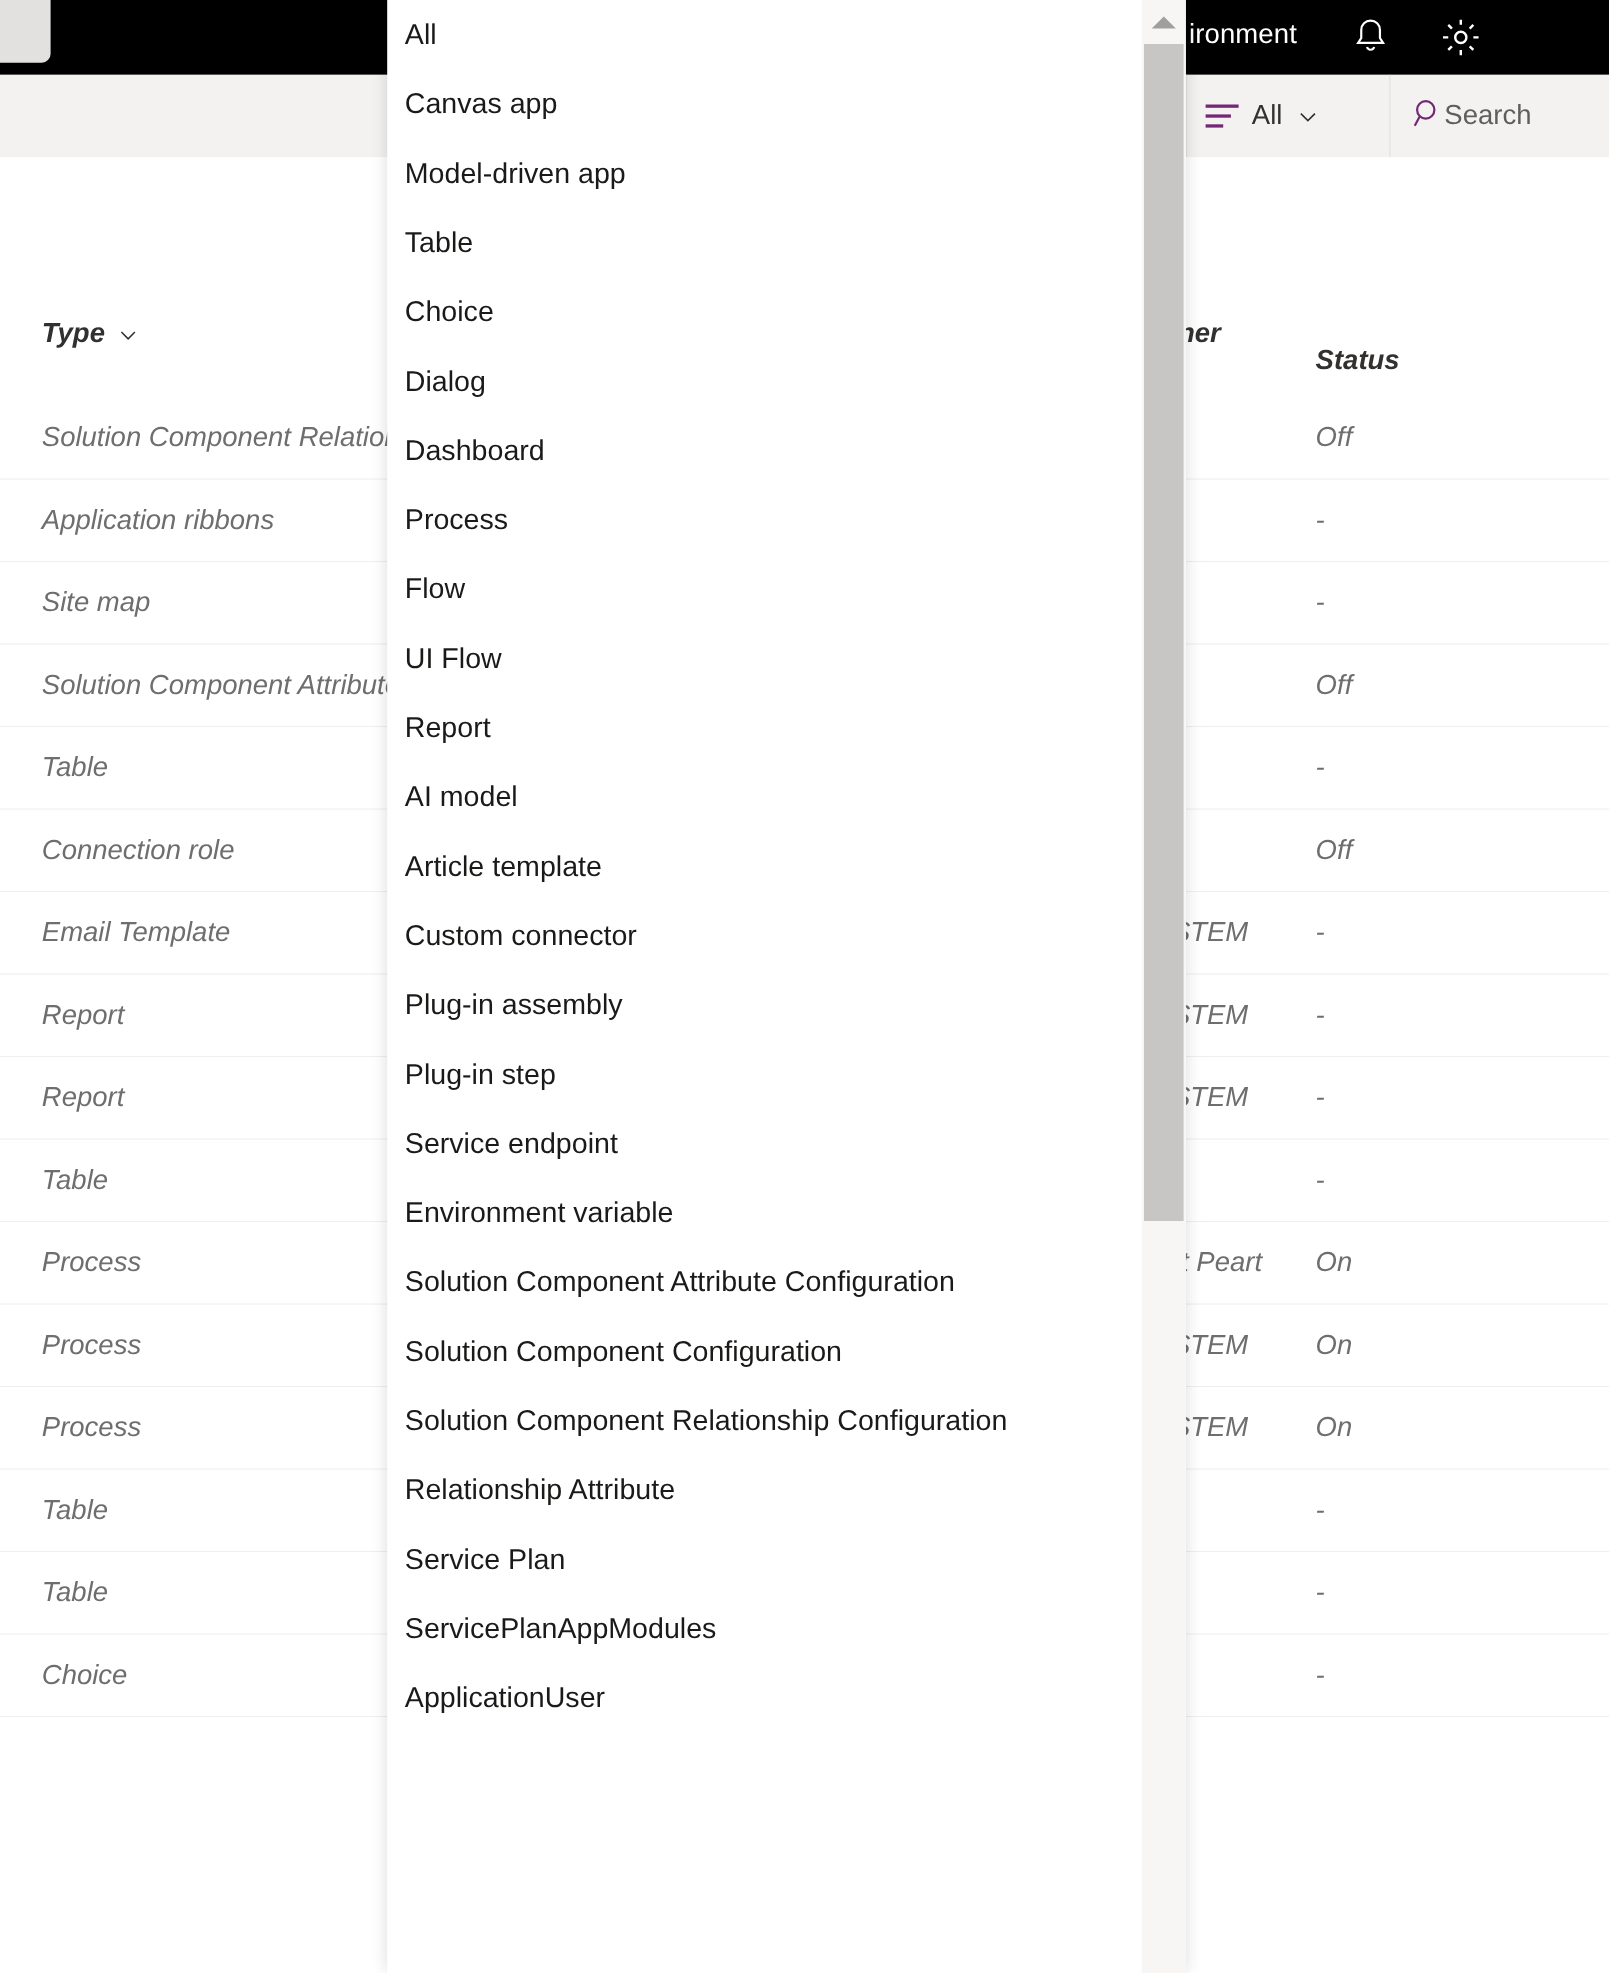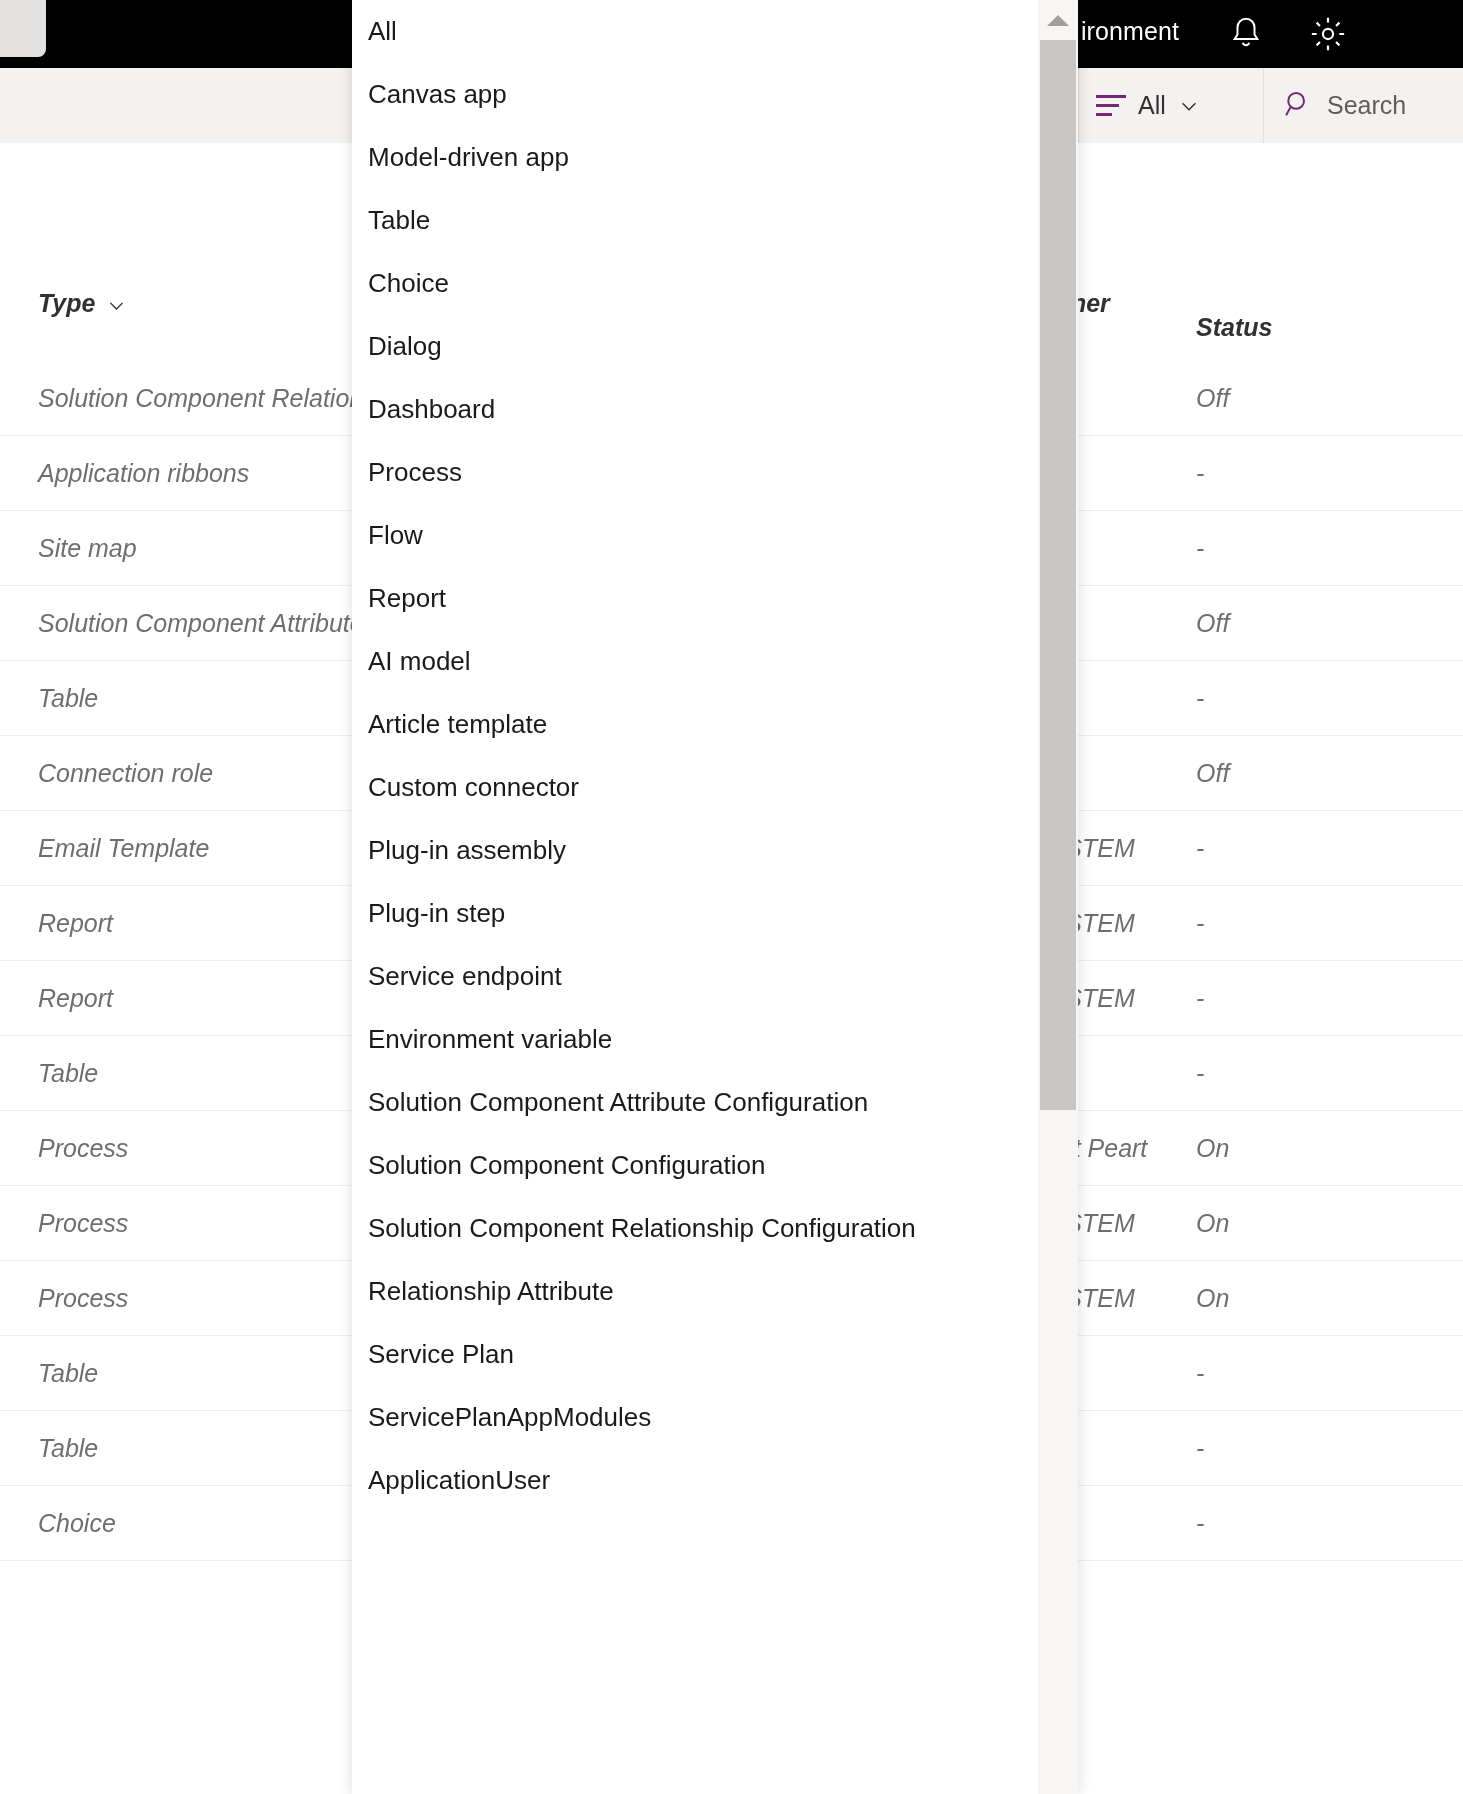--- a/index.html
+++ b/index.html
@@ -30,21 +30,21 @@
   .filter-group { position:absolute; left:1096px; top:68px; height:75px;
     display:flex; align-items:center; gap:12px; }
   .filter-lines { display:flex; flex-direction:column; gap:6px; width:30px; }
   .filter-lines i { display:block; height:3px; background:#742774; }
   .filter-lines i:nth-child(1){ width:30px; }
   .filter-lines i:nth-child(2){ width:23px; }
   .filter-lines i:nth-child(3){ width:16px; }
   .filter-label { font-size:25px; color:#323130; }
   .chev { width:22px; height:22px; }
   .search-group { position:absolute; left:1283px; top:68px; height:75px;
-    display:flex; align-items:center; gap:14px; }
+    display:flex; align-items:center; }
   .search-placeholder { font-size:25px; color:#605e5c; }
 
   
   .grid { position:absolute; left:0; top:143px; width:1463px; height:1651px;
     background:#ffffff;font-style:italic; }
   .grid-head { position:absolute; left:0; top:146px; width:1463px; height:72px; }
   .th { position:absolute; font-size:25px; color:#323130; font-weight:600;
     display:flex; align-items:center; gap:11px; }
   .th-type   { left:38px; top:0; }
   .th-owner  { left:1032px; top:0; }
@@ -253,20 +253,23 @@
         <div class="menu-item">
           <span>Dashboard</span>
         </div>
         <div class="menu-item">
           <span>Process</span>
         </div>
         <div class="menu-item">
           <span>Flow</span>
         </div>
         <div class="menu-item">
+          <span>UI Flow</span>
+        </div>
+        <div class="menu-item">
           <span>Report</span>
         </div>
         <div class="menu-item">
           <span>AI model</span>
         </div>
         <div class="menu-item">
           <span>Article template</span>
         </div>
         <div class="menu-item">
           <span>Custom connector</span>

